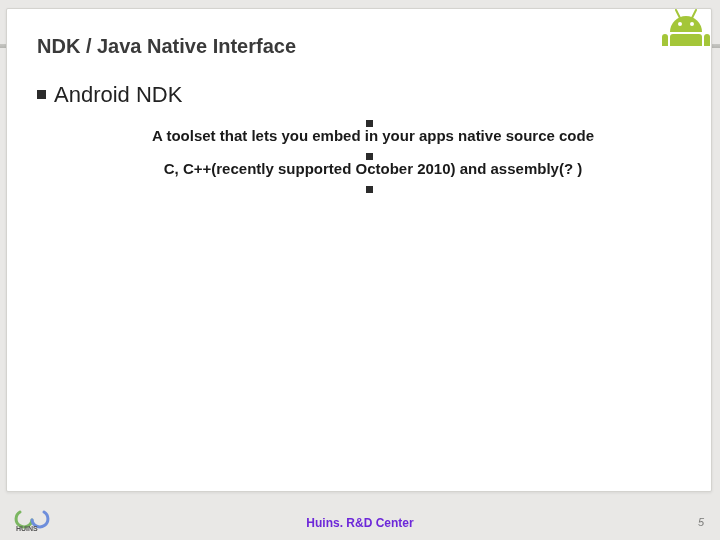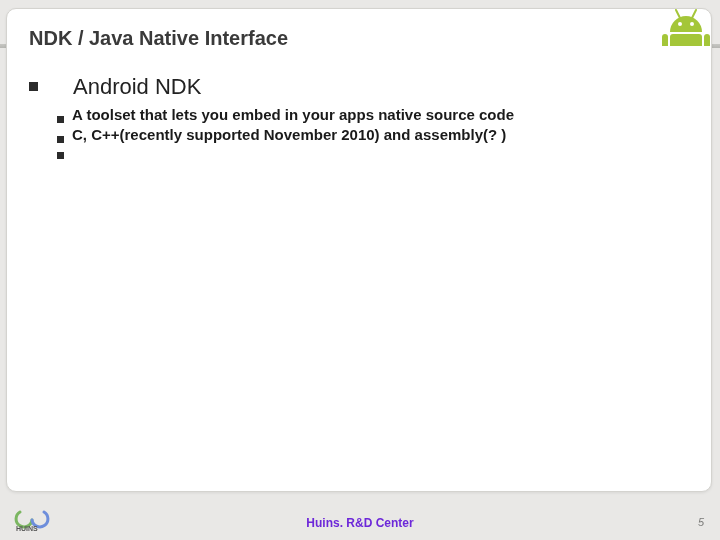--- a/index.html
+++ b/index.html
@@ -19,54 +19,54 @@
   }
   
   .card {
     position: absolute;
     top: 8px;
     left: 6px;
     right: 8px;
     bottom: 48px;
     background: #ffffff;
     border: 1px solid #d4d3cf;
-    border-radius: 10px;
+    border-radius: 2px;
     box-shadow: 0 1px 3px rgba(0,0,0,0.08);
-    padding: 8px;
+    padding: 16px;
   }
   .title {
     font-size: 20px;
     font-weight: bold;
     color: #3a3a3a;
     padding: 10px 14px 18px 14px;
   }
   .content {
     padding: 0 14px;
   }
   .lvl1 {
     display: flex;
     align-items: flex-start;
     margin: 6px 0 6px 0;
-    gap: 27px;
   }
   .lvl1 .bullet {
     width: 9px; height: 9px;
     background: #2b2b2b;
     margin: 8px 8px 0 0;
     flex-shrink: 0;
   }
   .lvl1 .txt {
     font-size: 22px;
     color: #222;
   }
   .lvl2-wrap { margin-left: 28px; margin-top: 4px; }
   .lvl2 {
     display: flex;
-    align-items: flex-end;
+    align-items: center;
     margin: 3px 0;
+    flex-direction: column;
   }
   .lvl2 .bullet {
     width: 7px; height: 7px;
     background: #2b2b2b;
     margin: 6px 8px 0 0;
     flex-shrink: 0;
   }
   .lvl2 .txt {
     font-size: 15px;
     font-weight: bold;
@@ -118,21 +118,21 @@
       <div class="bullet"></div>
       <div class="txt">Android NDK</div>
     </div>
     <div class="lvl2-wrap">
       <div class="lvl2">
         <div class="bullet"></div>
         <div class="txt">A toolset that lets you embed in your apps native source code</div>
       </div>
       <div class="lvl2">
         <div class="bullet"></div>
-        <div class="txt">C, C++(recently supported November 2010) and assembly(? )</div>
+        <div class="txt">C, C++(recently supported October 2010) and assembly(? )</div>
       </div>
       <div class="lvl2">
         <div class="bullet"></div>
       </div>
     </div>
   </div>
 </div>
 
 <div class="android-icon">
   <svg viewBox="0 0 56 56" width="56" height="56">

